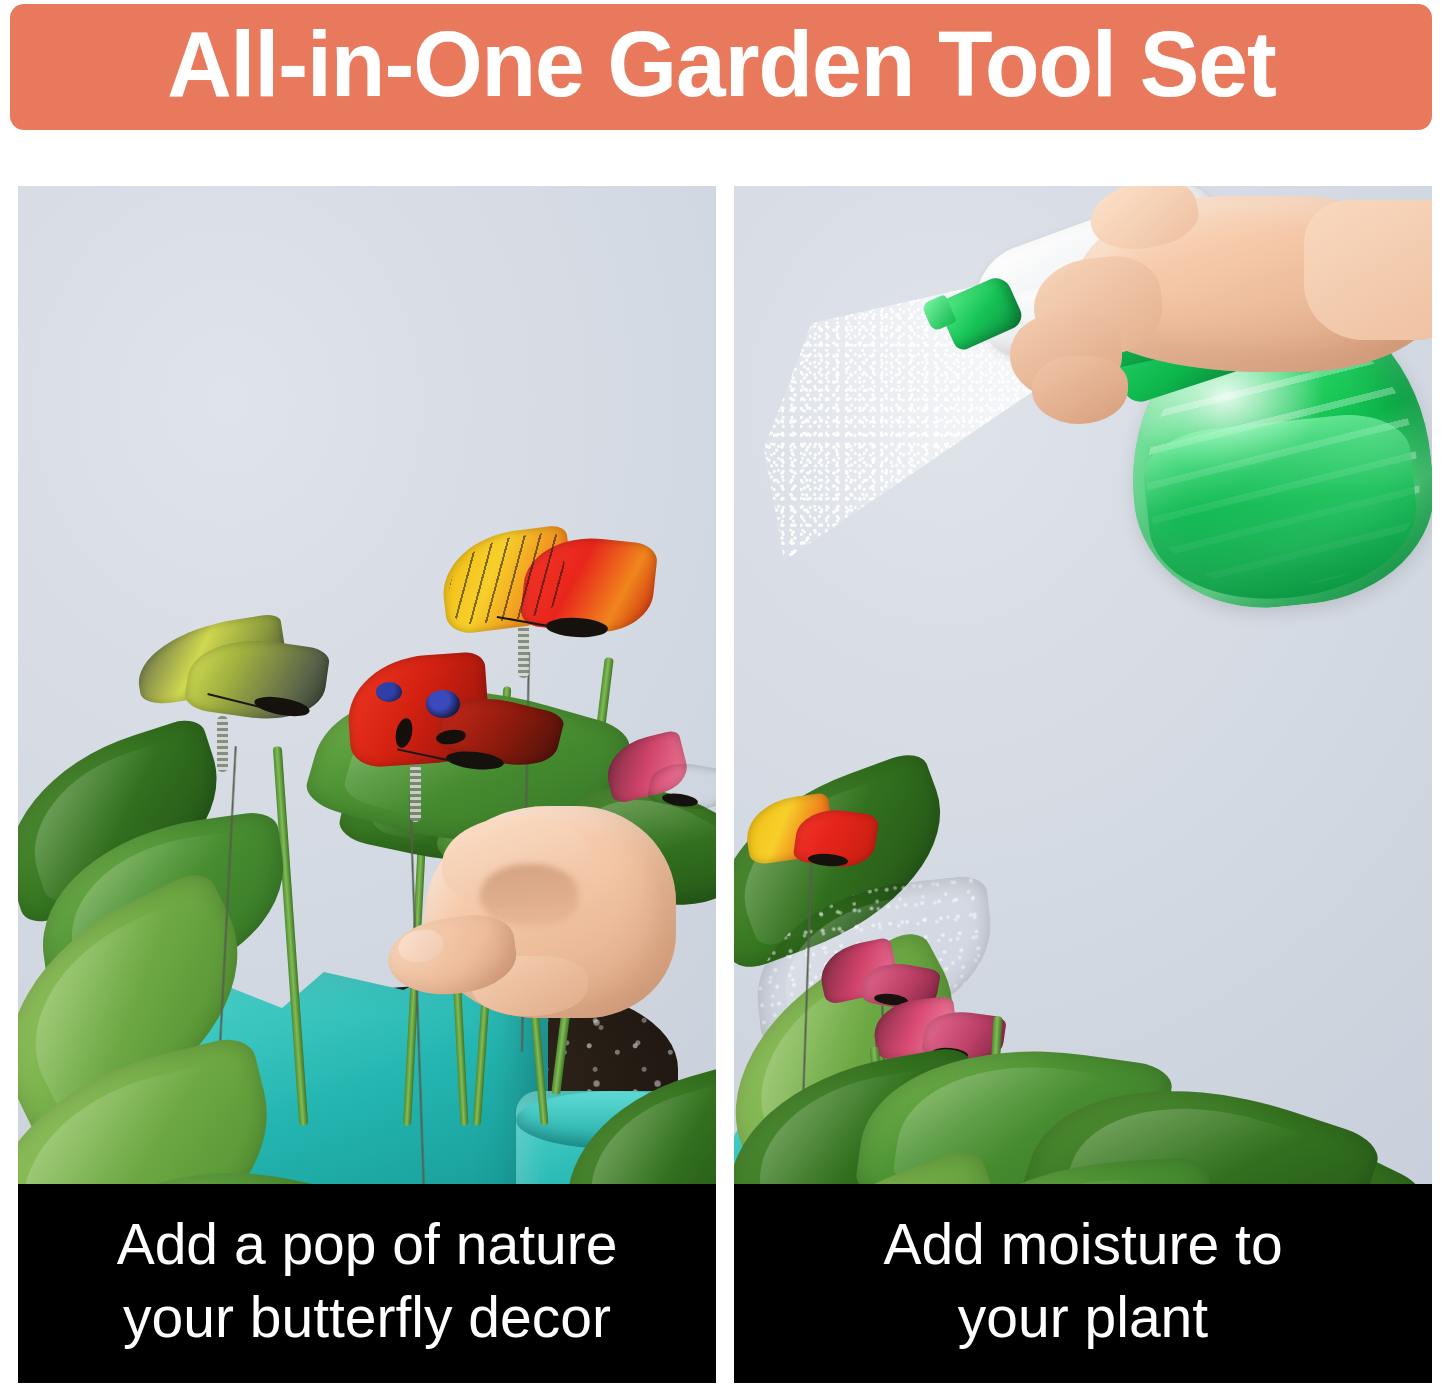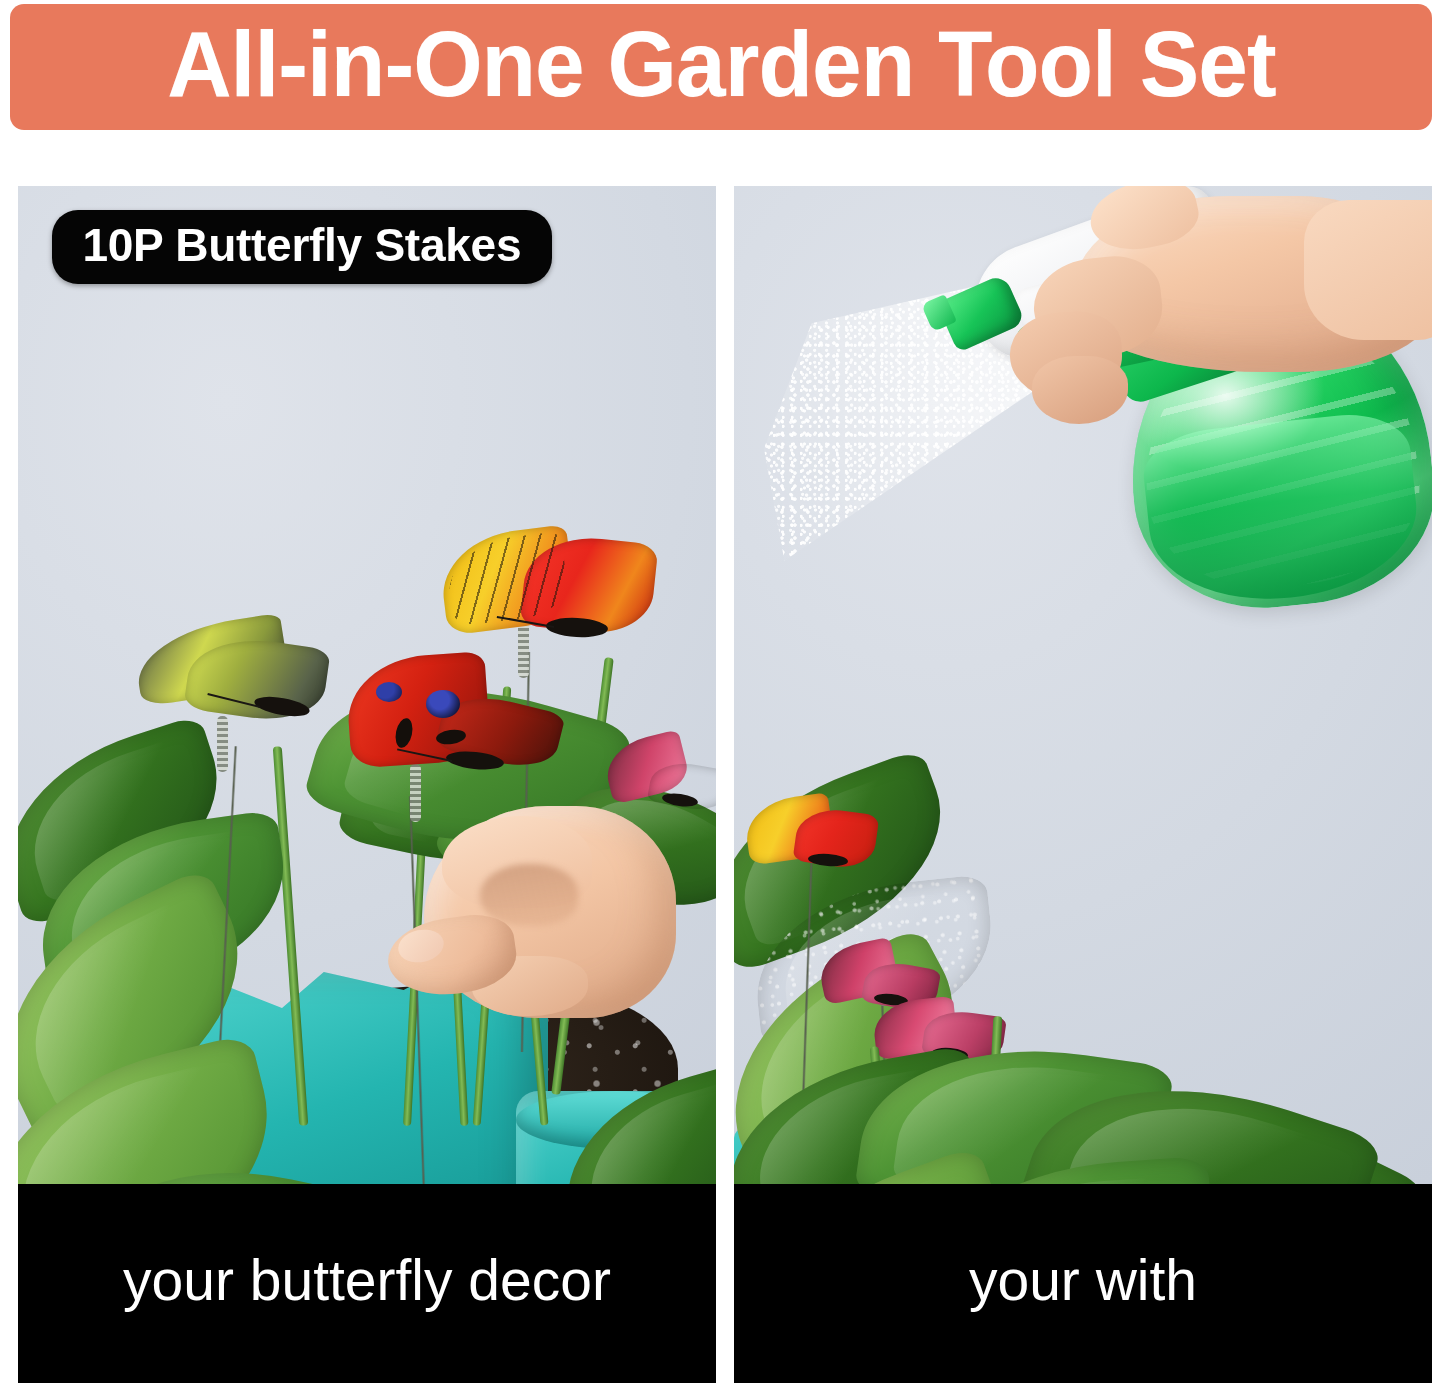--- a/index.html
+++ b/index.html
@@ -613,25 +613,23 @@
           <div class="thumb"></div>
           <div class="nail"></div>
         </div>
 
         <div class="leaf pale" style="left:-40px; top:880px; width:300px; height:200px; transform:rotate(-14deg); z-index:22;"></div>
         <div class="leaf" style="left:60px; top:980px; width:280px; height:180px; transform:rotate(12deg); z-index:23;"></div>
         <div class="leaf dark" style="left:540px; top:900px; width:220px; height:150px; transform:rotate(-16deg); z-index:22;"></div>
         <div class="leaf" style="left:560px; top:1010px; width:200px; height:140px; transform:rotate(20deg); z-index:23;"></div>
         <div class="leaf pale" style="left:-10px; top:1060px; width:240px; height:150px; transform:rotate(-6deg); z-index:24;"></div>
 
-        <div class="badge">
-          <span class="badge-text">10P Butterfly Stakes</span>
-        </div>
 
         <div class="caption">
+          <div class="caption-line">Add a pop of nature</div>
           <div class="caption-line">your butterfly decor</div>
         </div>
 
       </div>
     </div>
 
     <div class="panel">
       <div class="scene">
 
         <div class="pot-r2"></div>
@@ -696,20 +694,21 @@
         <div class="leaf" style="left:180px; top:980px; width:300px; height:180px; transform:rotate(-4deg); z-index:32;"></div>
         <div class="leaf dark" style="left:380px; top:1010px; width:300px; height:175px; transform:rotate(14deg); z-index:32;"></div>
         <div class="leaf pale" style="left:10px; top:1000px; width:270px; height:170px; transform:rotate(-20deg); z-index:33;"></div>
         <div class="leaf" style="left:240px; top:1060px; width:290px; height:160px; transform:rotate(6deg); z-index:33;"></div>
         <div class="leaf dark" style="left:430px; top:940px; width:250px; height:120px; transform:rotate(26deg); z-index:30;"></div>
         <div class="stem" style="left:150px; top:860px; width:9px; height:330px; transform:rotate(-5deg); z-index:29;"></div>
         <div class="stem" style="left:250px; top:830px; width:9px; height:360px; transform:rotate(3deg); z-index:29;"></div>
 
 
         <div class="caption">
-          <div class="caption-line">your with</div>
+          <div class="caption-line">Add moisture to</div>
+          <div class="caption-line">your plant</div>
         </div>
 
       </div>
     </div>
 
   </div>
 </div>
 
 </body></html>

